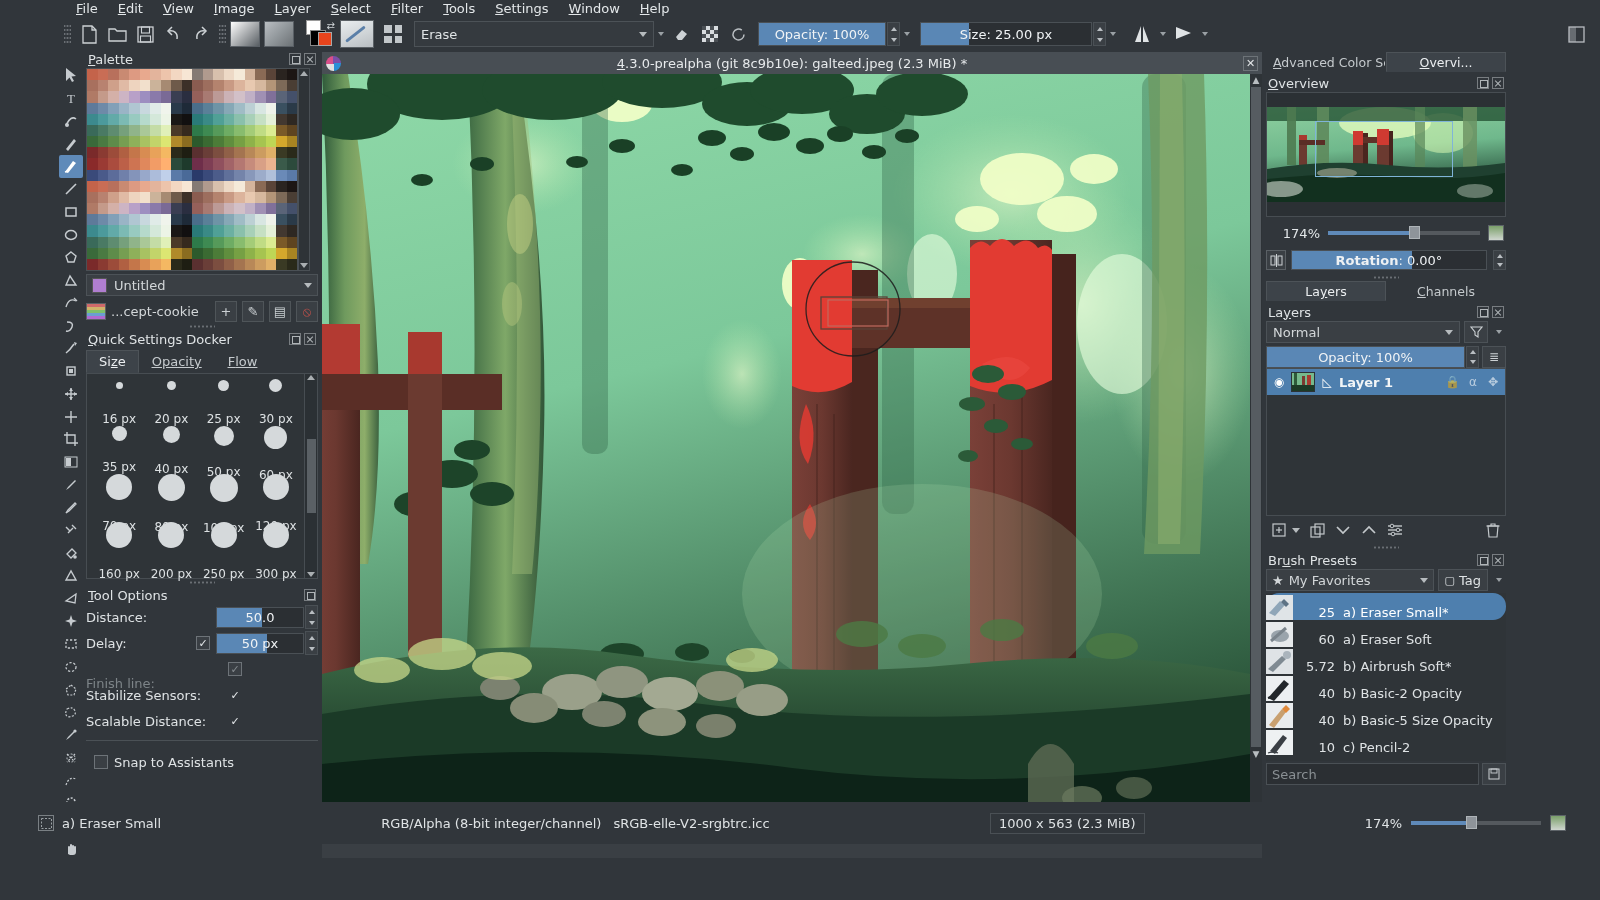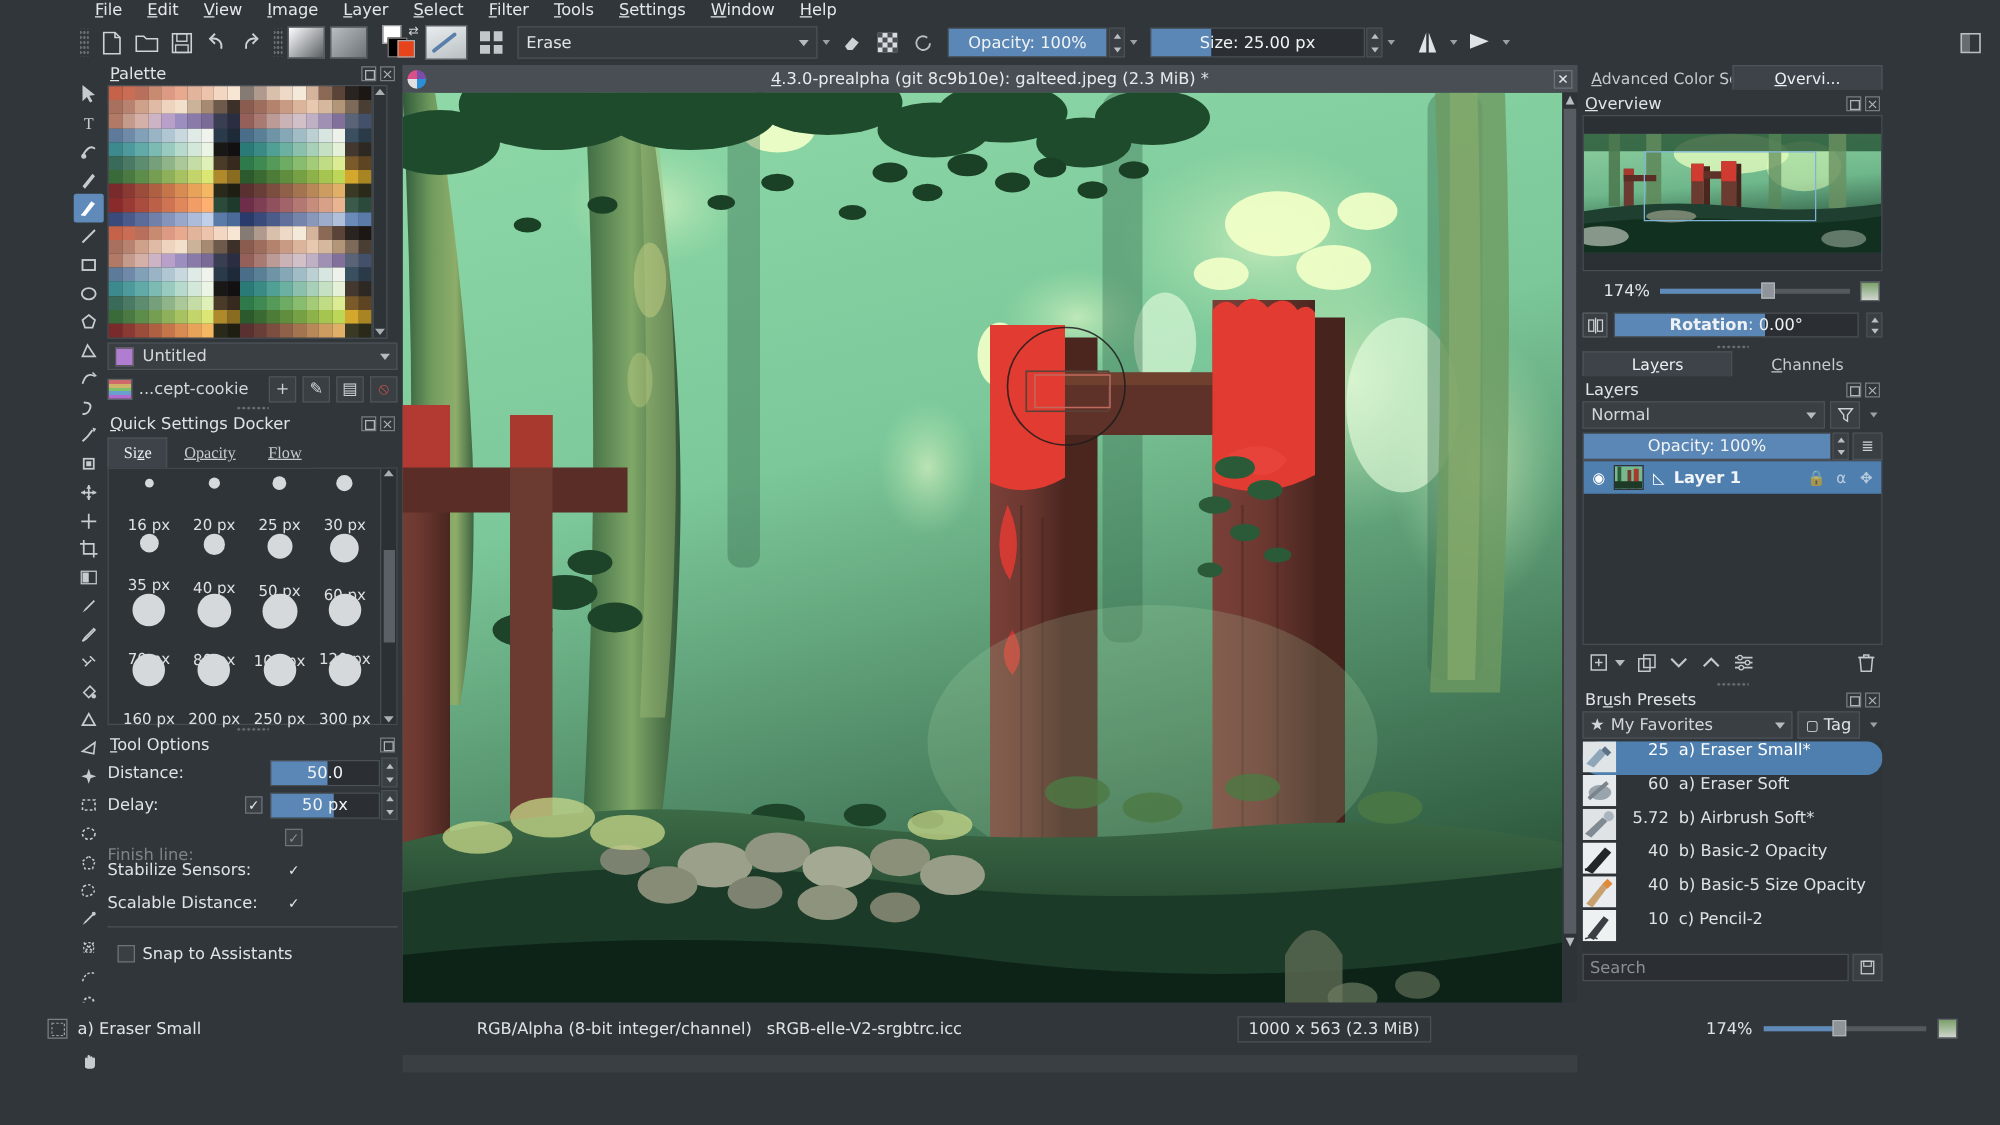--- a/index.html
+++ b/index.html
@@ -113,21 +113,21 @@
   .sq { width: 22px; height: 21px; border: 1px solid #4f5559; background: #3a3f44;
      display:flex; align-items:center; justify-content:center; color:#cbd0d3; font-size:13px;}
   .sq.red { color: #c0504a; }
 
   .grabber { width: 100%; height: 7px; display:flex;align-items:center;justify-content:center;}
   .grabber span { width: 26px; height: 3px;
      background-image: radial-gradient(circle, #6a6f74 1px, transparent 1.2px);
      background-size: 4px 3px; }
 
   .tabs { display: flex; margin-top: 2px; }
-  .tab { padding: 3px 12px; font-size: 13px; background: #31363b; color: #c5cacd; border: 1px solid transparent; font-family: Liberation Serif, serif; }
+  .tab { padding: 3px 12px; font-size: 13px; background: #31363b; color: #c5cacd; border: 1px solid transparent; }
   .tab.active { background: #3d4349; border: 1px solid #4d5358; border-bottom-color: #3d4349; color:#eceff1; }
   .tab u { text-decoration: underline; }
 
   .sizepanel { background: #2f3438; border: 1px solid #474d52; height: 206px;
      display: flex; }
   .sizegrid { flex: 1; display: grid; grid-template-columns: repeat(4, 1fr);
      grid-auto-rows: 48px; padding: 4px 2px 0 6px; }
   .sizecell { display:flex; flex-direction:column; align-items:center; justify-content:flex-start;}
   .sizecell .dot { border-radius: 50%; background: #d5d9db; }
   .sizecell .lbl { font-size: 12px; color: #dde1e3; margin-top: 19px; }
@@ -206,21 +206,21 @@
   .layerrow .eye { width:16px;height:16px;display:flex;align-items:center;justify-content:center;font-size:12px;}
   .layerthumb { width:24px; height:20px; border:1px solid #2c3236; overflow:hidden;}
   .layername { flex:1; font-size:13px; font-weight:bold; color:#f2f5f7; }
   .layertools { height:28px; display:flex; align-items:center; gap:10px; padding:0 6px; }
   .lt { color:#c3c8cb; font-size:14px; display:flex; align-items:center; }
 
   .bpcombo { height:22px; background:#3a3f44; border:1px solid #4c5257; display:flex;
      align-items:center; justify-content:space-between; padding:0 5px; font-size:13px; }
   .tagbtn { height:22px; border:1px solid #4c5257; background:#3a3f44; display:flex;
      align-items:center; gap:4px; padding:0 6px; font-size:13px; color:#dfe3e5;}
-  .presetrow { height:27px; display:flex; align-items:flex-start; gap:8px; font-size:13px; color:#dfe3e5;border-radius:13px;}
+  .presetrow { height:27px; display:flex; align-items:flex-end; gap:8px; font-size:13px; color:#dfe3e5;border-radius:13px;}
   .presetrow.sel { background:#4e7fae; color:#fff; }
   .presetthumb { width:27px;height:25px;border:0; }
   .presetnum { width:34px; text-align:right; font-size:13px; }
   .searchbar { height:22px; display:flex; align-items:center; gap:3px; margin-top:2px;}
   .searchinput { flex:1; height:22px; background:#2b2f33; border:1px solid #4a5055;
      color:#9aa0a4; font-size:13px; padding:0 5px; display:flex; align-items:center;}
 
   
   .statusbar { position:absolute; left:0; bottom:0; width:1600px; height:42px; background:#31363b;
      display:flex; align-items:center; font-size:13px; color:#dfe3e5; }

